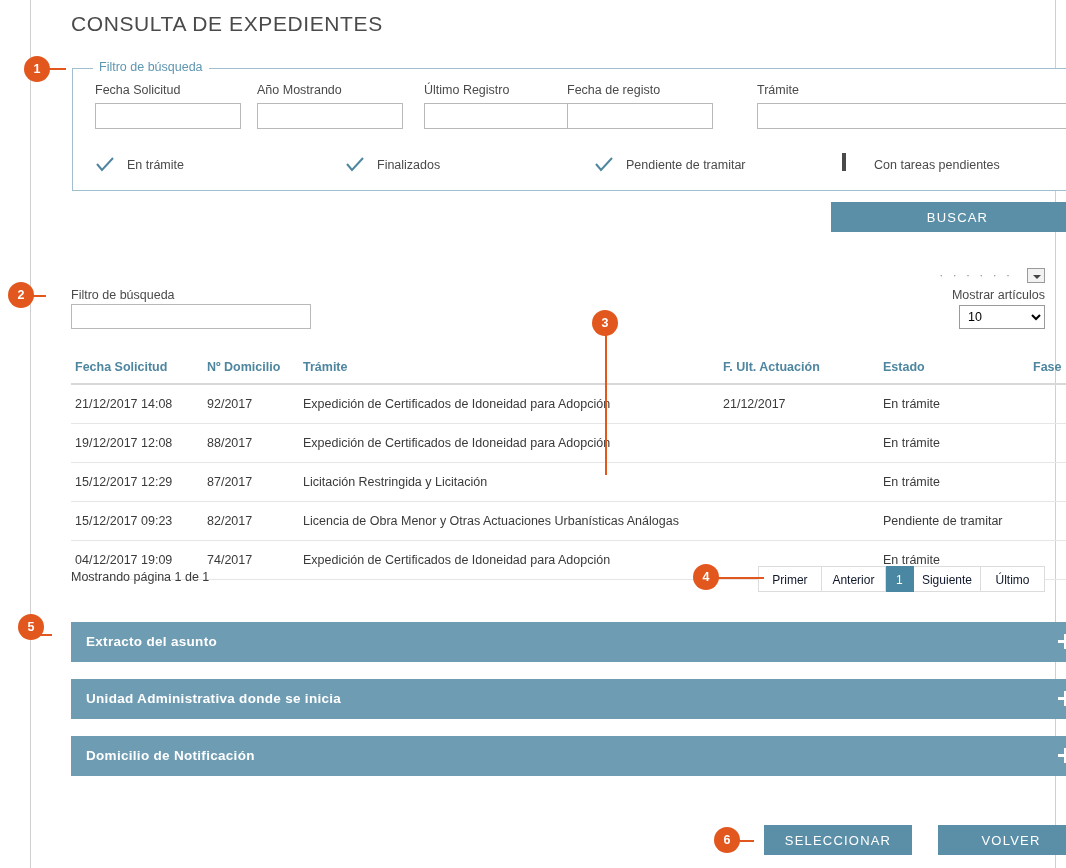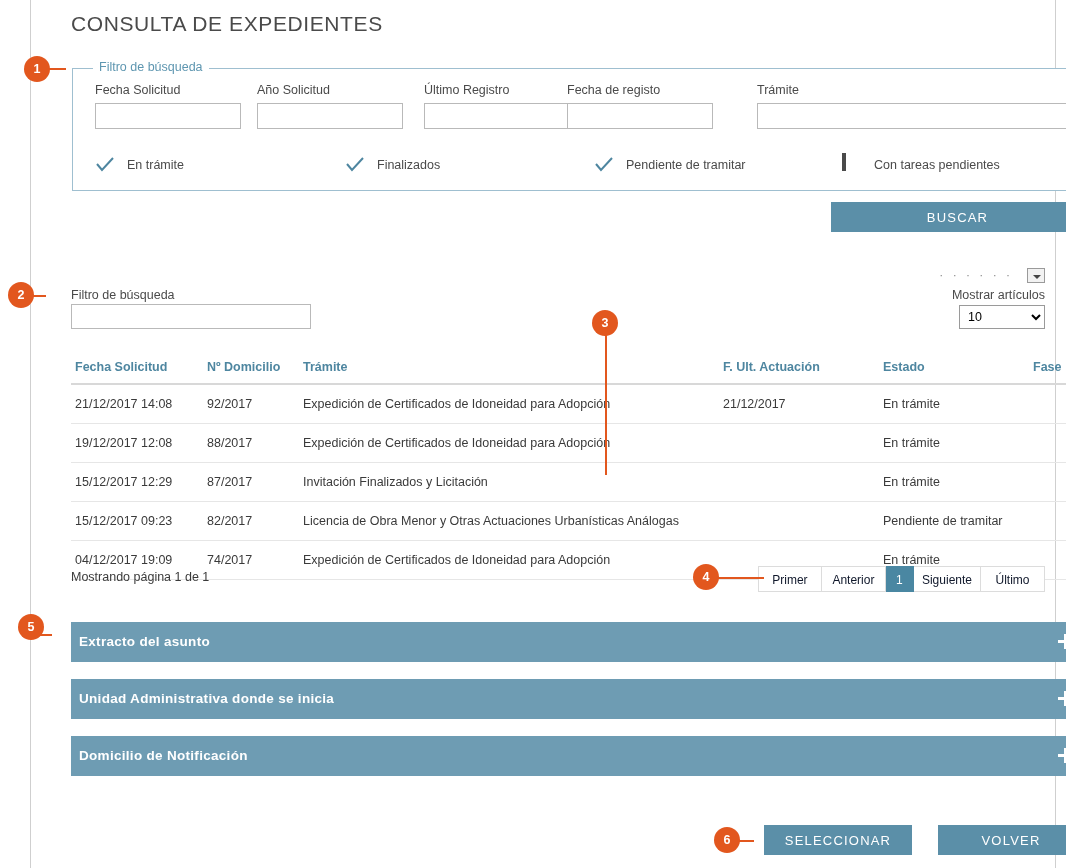--- a/index.html
+++ b/index.html
@@ -245,21 +245,21 @@
     width: 1018px;
     height: 40px;
     background: #6e9cb3;
     color: #fff;
     font-size: 13.5px;
     font-weight: bold;
     letter-spacing: 0.3px;
   }
   .acc span.t {
     position: absolute;
-    left: 8px; top: 12px;
+    left: 15px; top: 12px;
   }
   .acc .plus {
     position: absolute;
     right: 16px; top: 12px;
     width: 15px; height: 15px;
   }
   .acc .plus::before, .acc .plus::after {
     content: "";
     position: absolute;
     background: #fff;
@@ -311,21 +311,21 @@
 
     <div class="fieldset">
       <div class="fieldset-legend">Filtro de búsqueda</div>
 
       <div class="field f1">
         <label>Fecha Solicitud</label>
         <input type="text" value="" style="">
       </div>
 
       <div class="field f2">
-        <label>Año Solicitud</label>
+        <label>Año Mostrando</label>
         <input type="text" value="" style="">
       </div>
 
       <div class="field f3">
         <label>Último Registro</label>
         <input type="text" value="" style="">
       </div>
 
       <div class="field f4">
         <label>Fecha de registo</label>
@@ -409,21 +409,21 @@
           <td class="col-fecha">19/12/2017 12:08</td>
           <td class="col-num">88/2017</td>
           <td class="col-tram">Expedición de Certificados de Idoneidad para Adopción</td>
           <td class="col-ult"></td>
           <td class="col-est">En trámite</td>
           <td class="col-fase"></td>
         </tr>
         <tr>
           <td class="col-fecha">15/12/2017 12:29</td>
           <td class="col-num">87/2017</td>
-          <td class="col-tram">Invitación Finalizados y Licitación</td>
+          <td class="col-tram">Licitación Restringida y Licitación</td>
           <td class="col-ult"></td>
           <td class="col-est">En trámite</td>
           <td class="col-fase"></td>
         </tr>
         <tr>
           <td class="col-fecha">15/12/2017 09:23</td>
           <td class="col-num">82/2017</td>
           <td class="col-tram">Licencia de Obra Menor y Otras Actuaciones Urbanísticas Análogas</td>
           <td class="col-ult"></td>
           <td class="col-est">Pendiente de tramitar</td>

